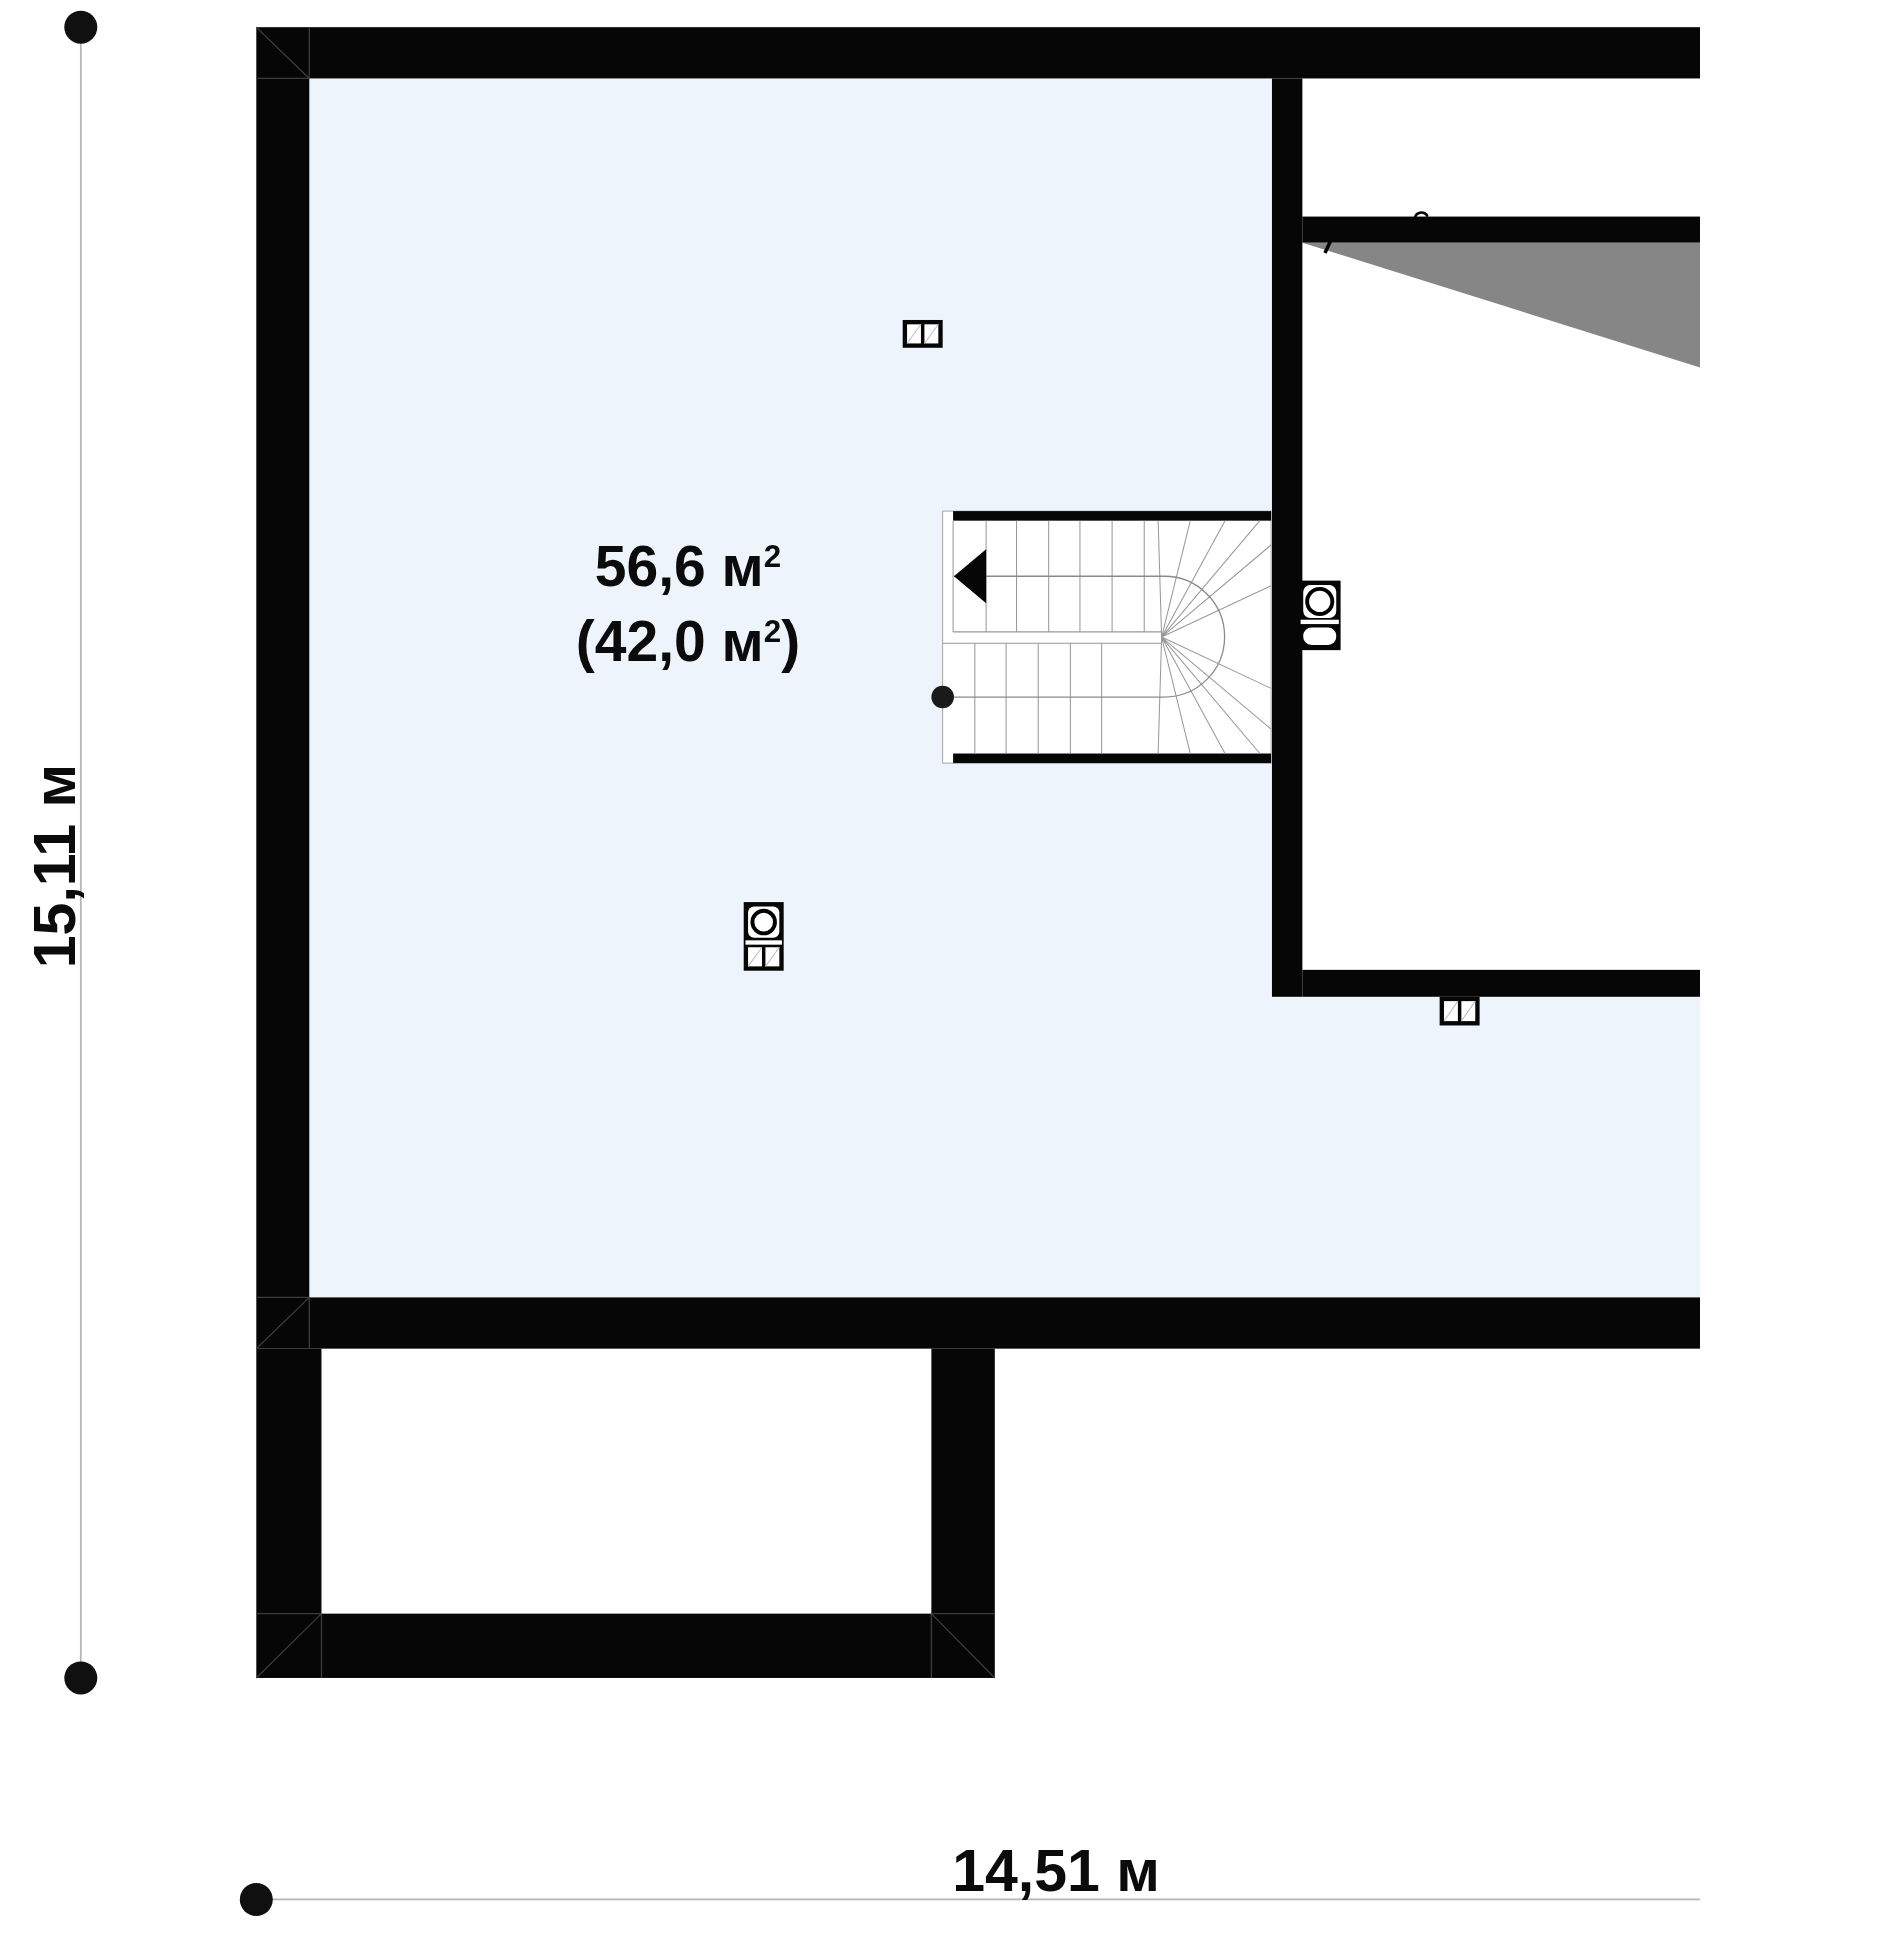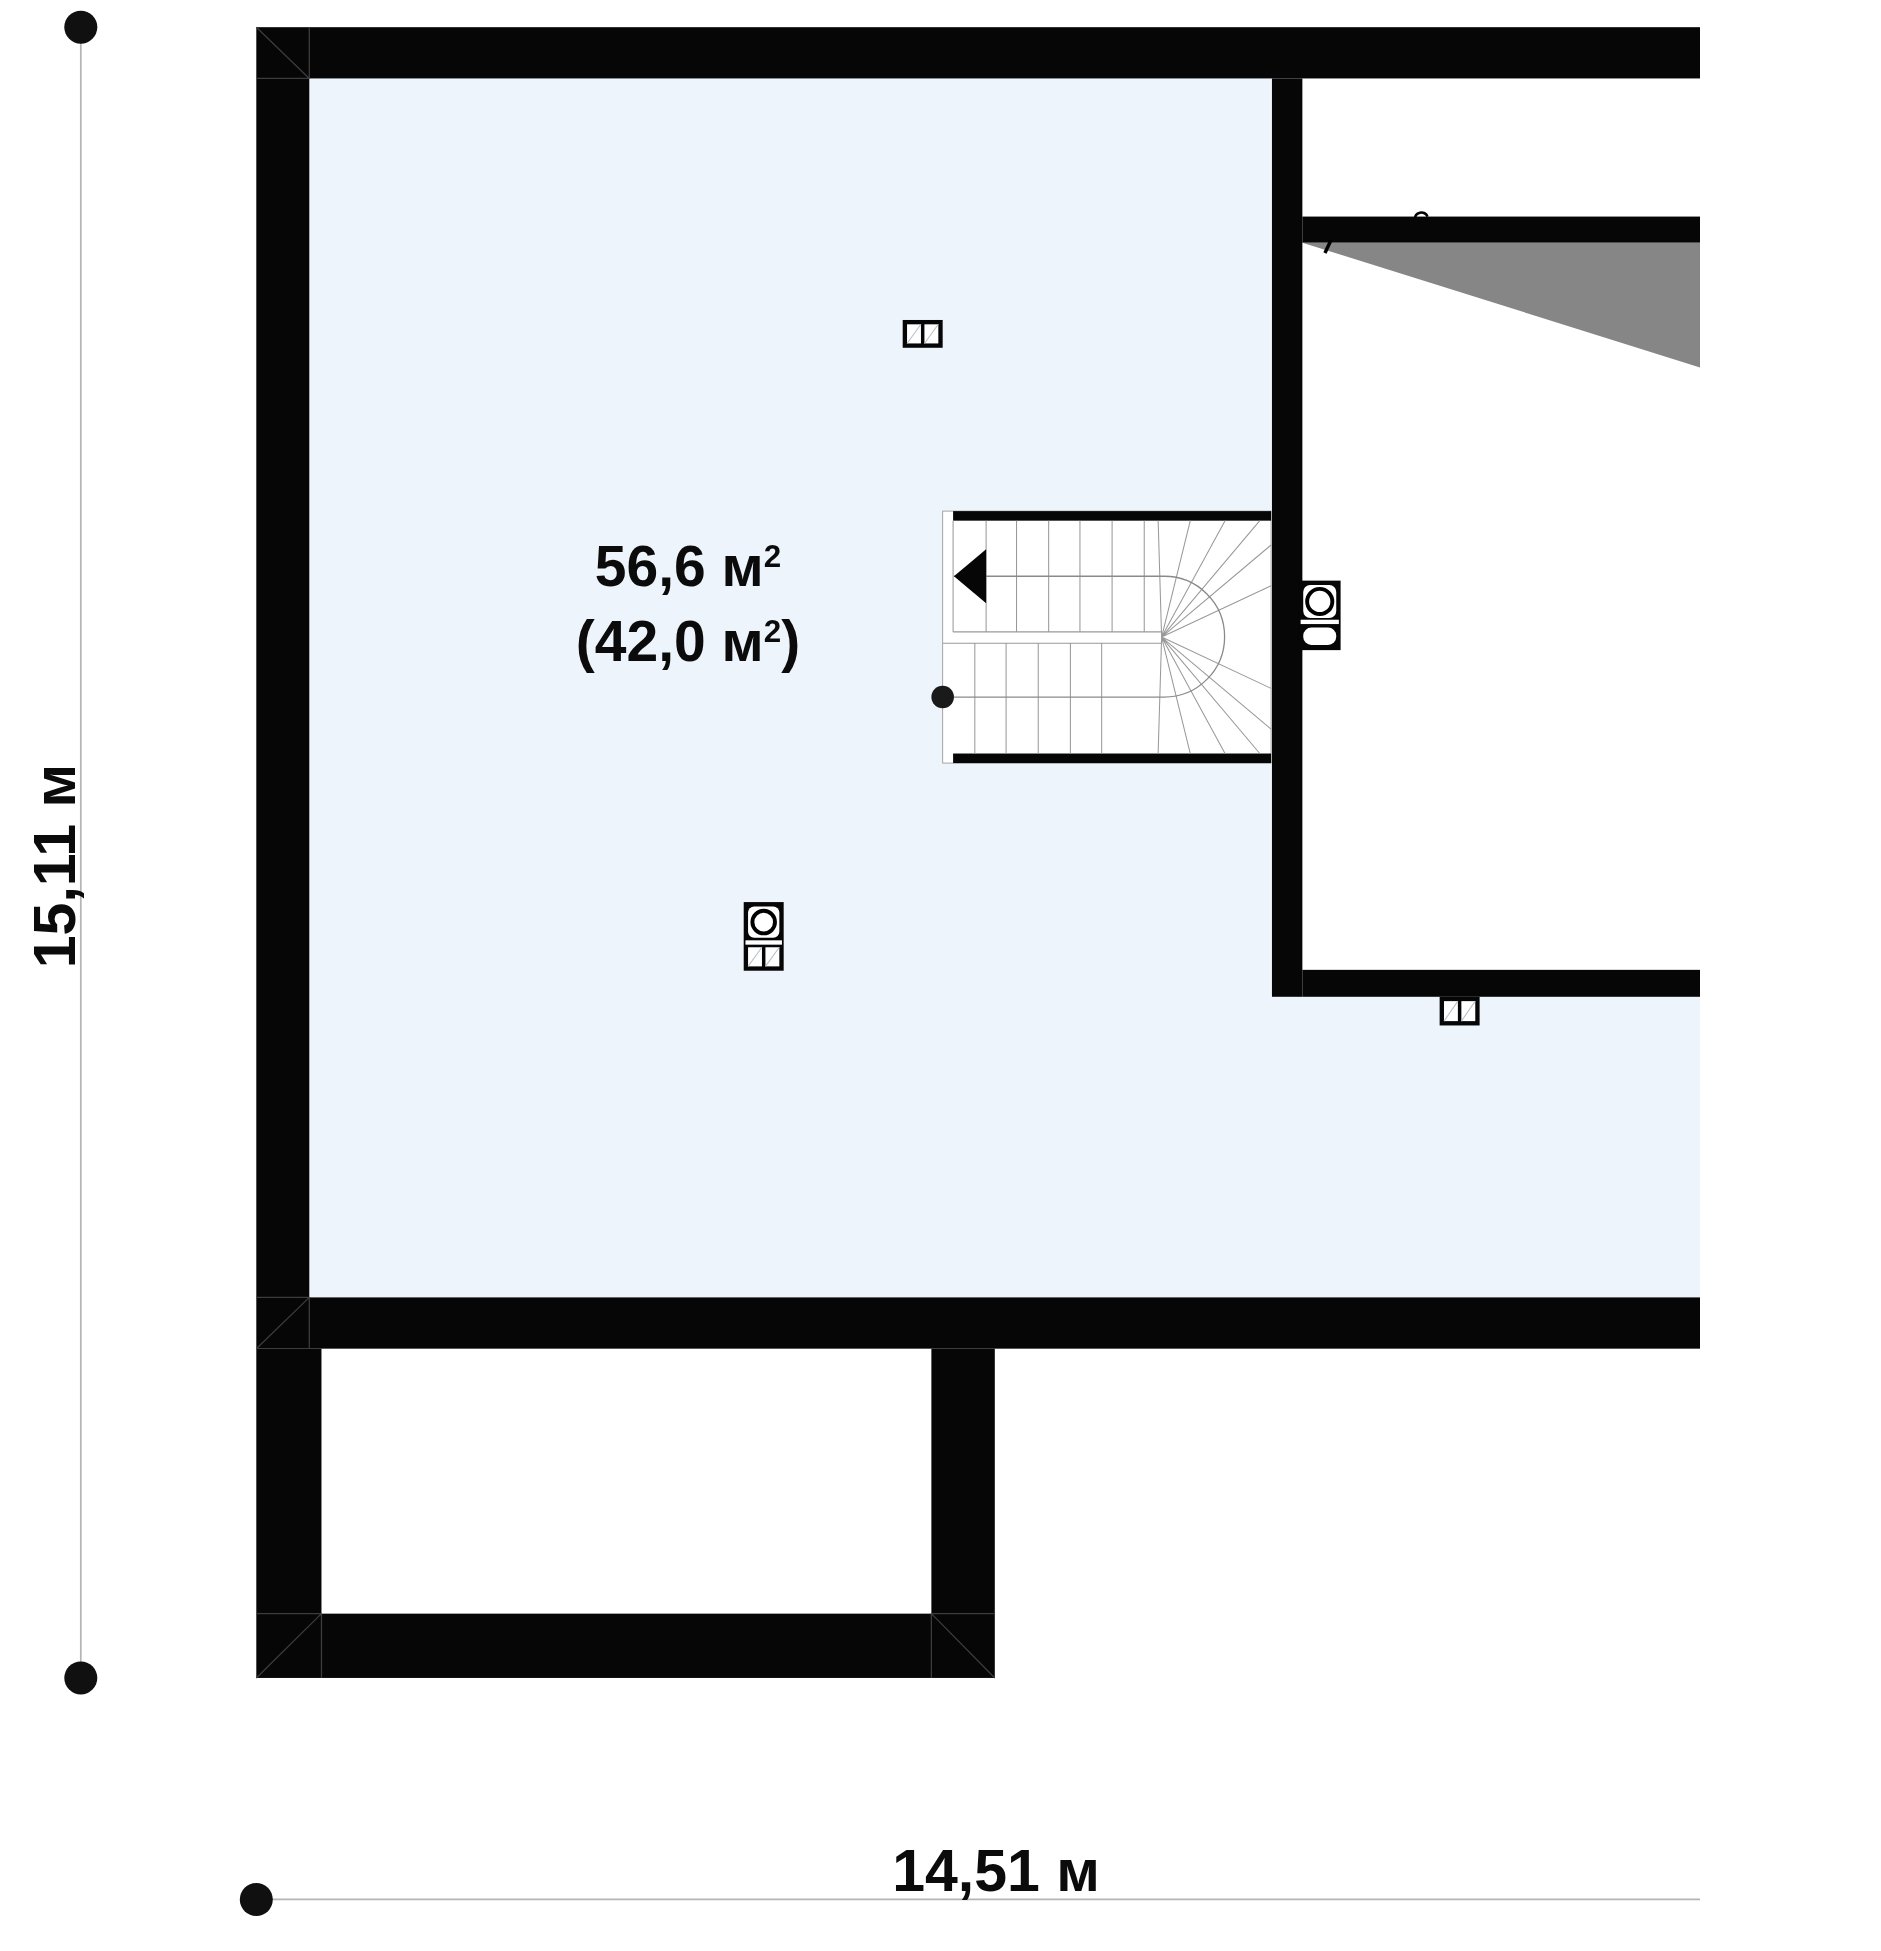--- a/index.html
+++ b/index.html
@@ -10,21 +10,21 @@
     font-family:"Liberation Sans", sans-serif;
     overflow:hidden;
   }
   #plan-svg{position:absolute;left:0;top:0;z-index:1;}
   .txt{position:absolute;z-index:2;color:var(--ink);font-weight:bold;white-space:nowrap;}
   #area-label{
     left:688px;top:529px;transform:translateX(-50%);
     font-size:57px;line-height:75px;text-align:center;
   }
   #width-dim-label{
-    left:996px;top:1841px;transform:translateX(-50%);
+    left:1056px;top:1841px;transform:translateX(-50%);
     font-size:59px;line-height:61px;
   }
   #height-dim-label{
     left:55px;top:866px;transform:translate(-50%,-50%) rotate(-90deg);
     font-size:59px;line-height:61px;
   }
   sup{font-size:0.55em;vertical-align:0.6em;line-height:0;}
 </style>
 </head>
 <body>

